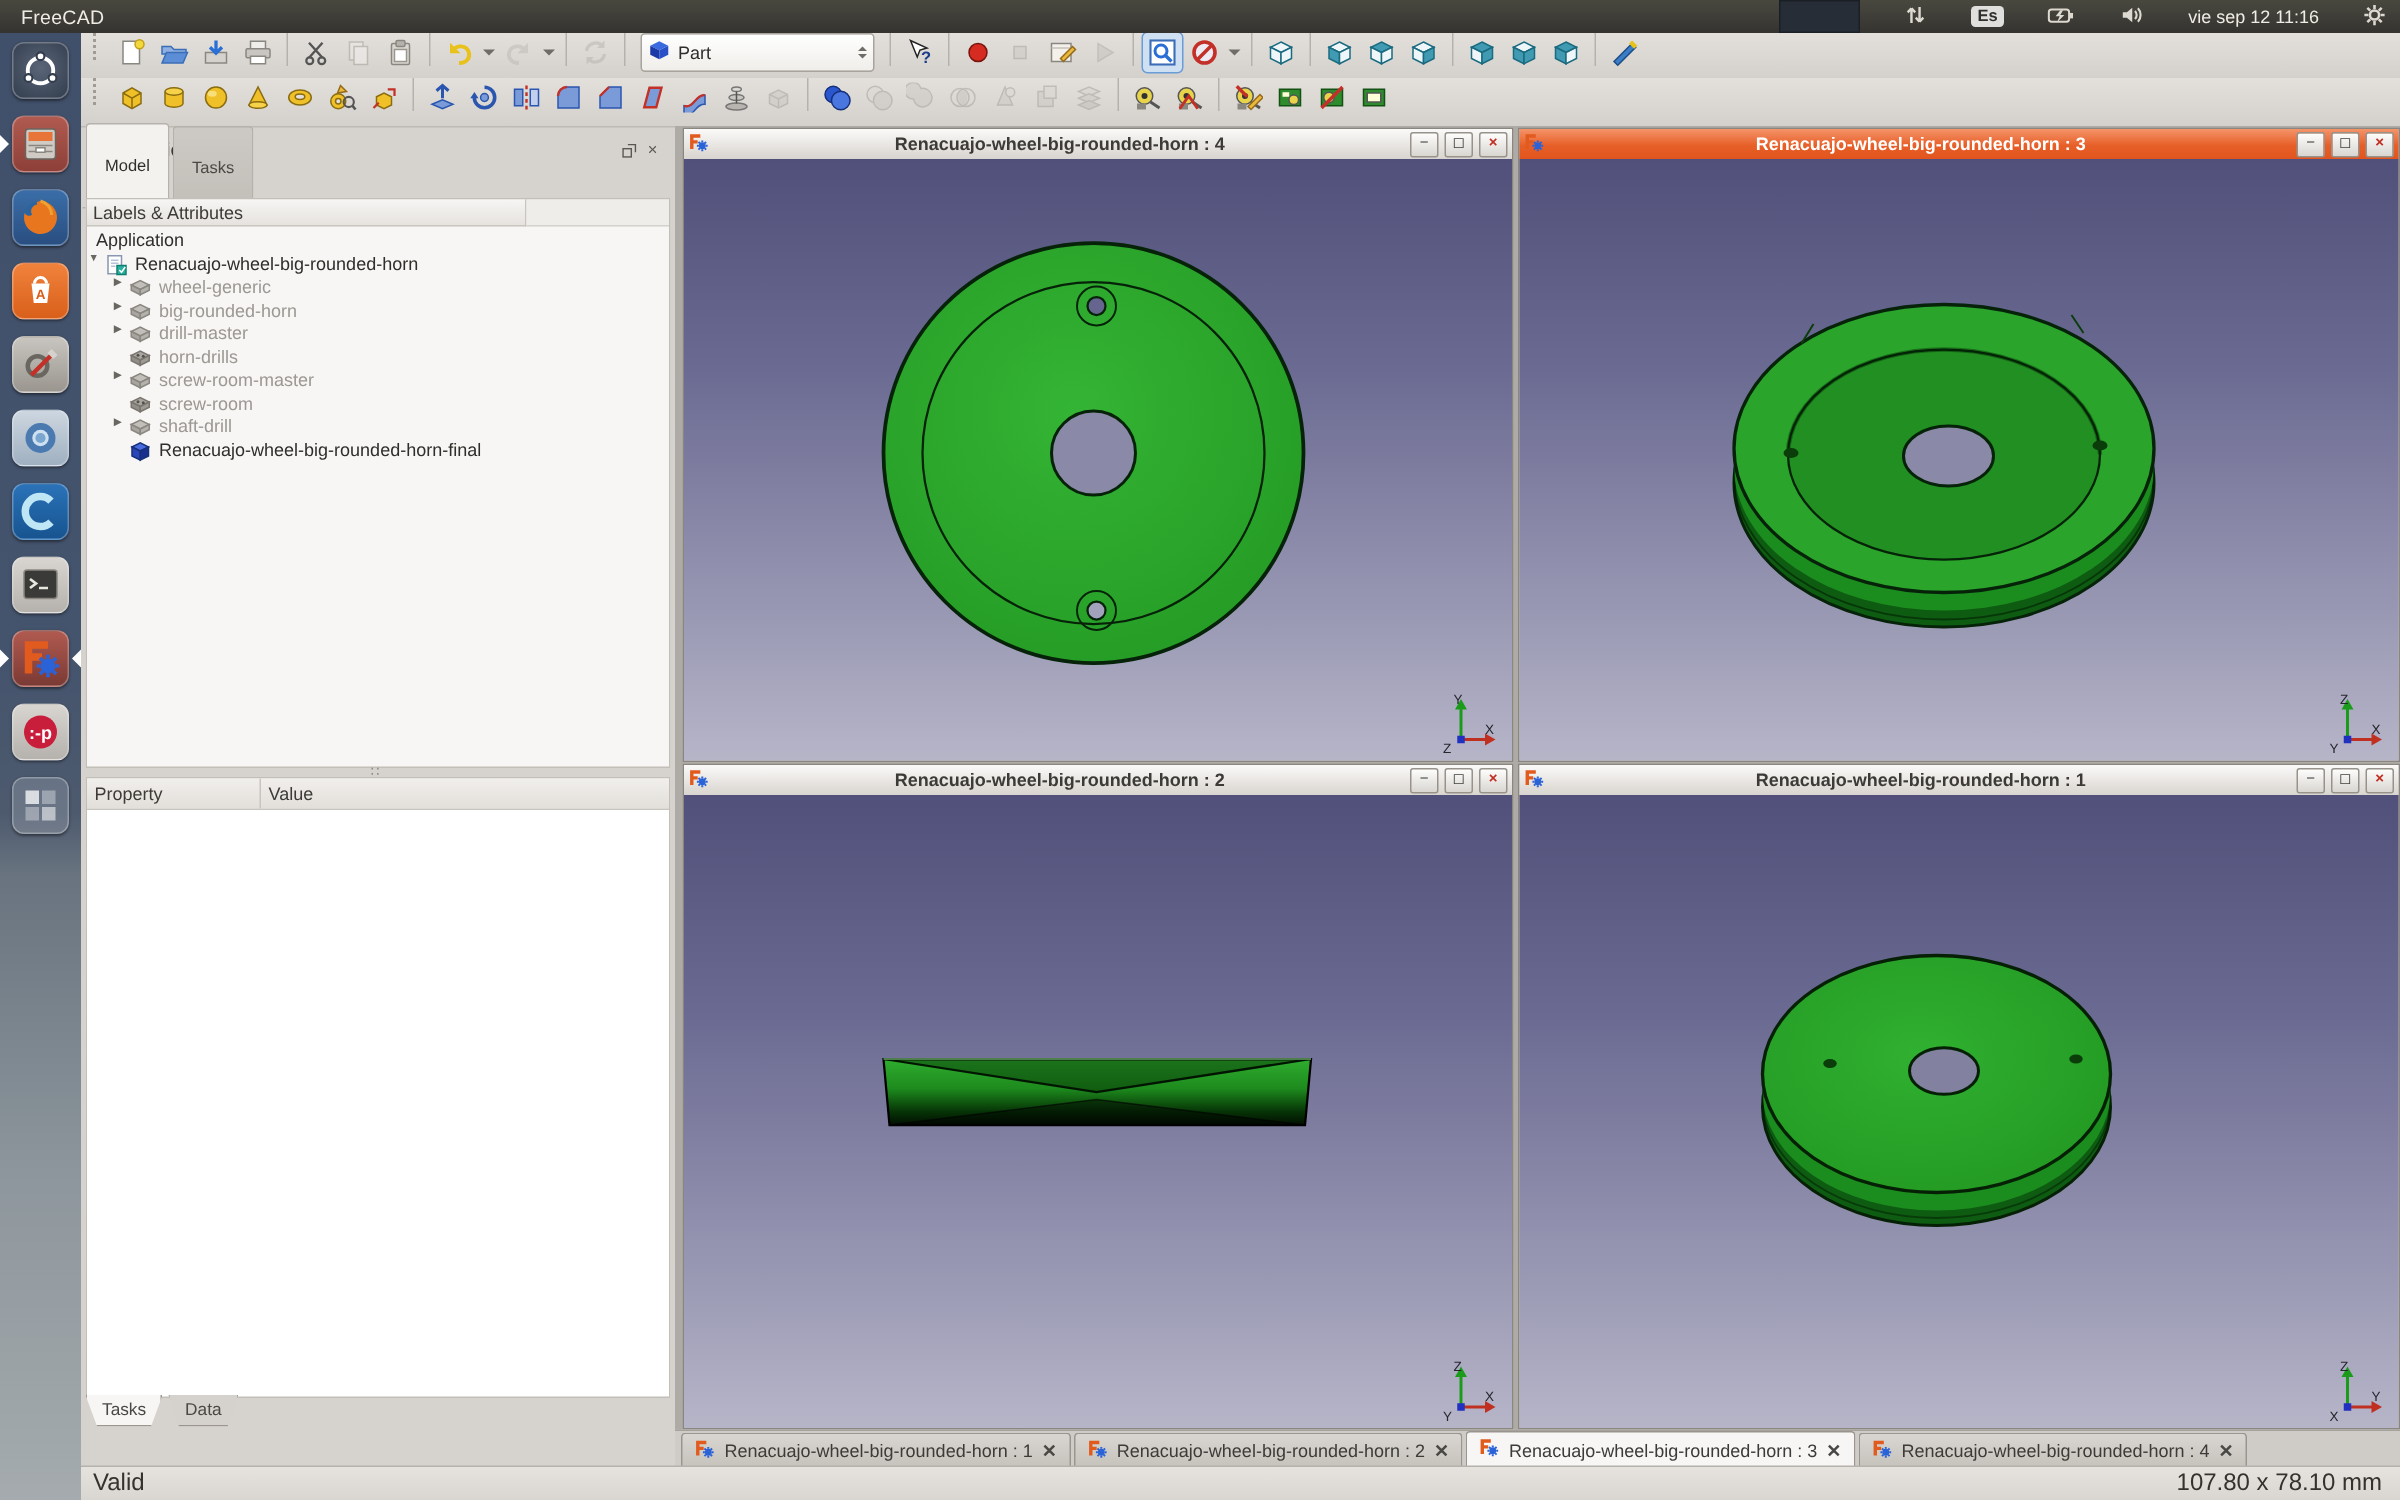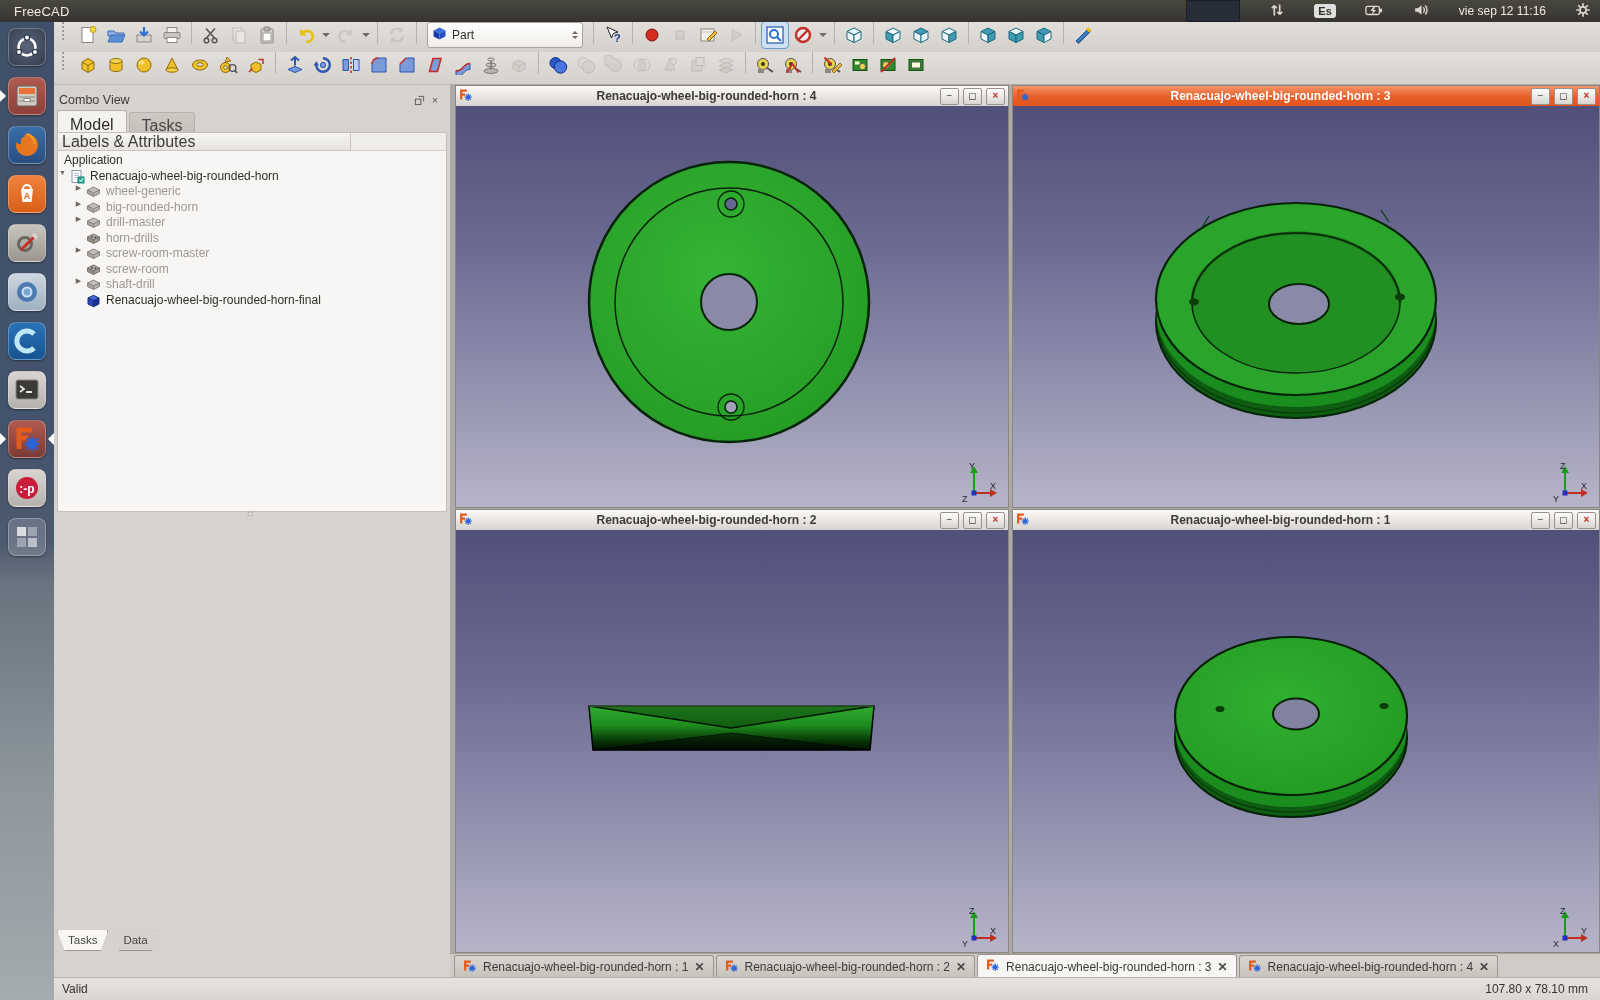--- a/index.html
+++ b/index.html
@@ -42,27 +42,27 @@
   .spin{display:flex;flex-direction:column;gap:2px;align-items:center}
   .spin i{width:0;height:0;border:3.5px solid transparent}
   .spin .up{border-bottom-color:#6f6b66;border-top-width:0}
   .spin .dn{border-top-color:#6f6b66;border-bottom-width:0}
   
   #combo{position:absolute;left:1px;top:64px;width:392px;height:866px}
   #combo-title{height:20px;display:flex;align-items:center;padding:4px 4px;font-size:12.5px;color:#3c3b37}
   #combo-title .sp{flex:1}
   .mini-btn{width:16px;height:14px;display:flex;align-items:center;justify-content:center;color:#5a5650;font-size:11px}
   #combo-tabs{height:24px;display:flex;align-items:flex-end;gap:2px;padding-left:2px;border-bottom:1px solid #b5b1ac}
-  .ctab{height:21px;padding:2px 12px;display:flex;align-items:center;font-size:16px;border:1px solid #b5b1ac;border-bottom:none;
+  .ctab{height:21px;padding:16px 12px;display:flex;align-items:center;font-size:11px;border:1px solid #b5b1ac;border-bottom:none;
     border-radius:3px 3px 0 0;background:linear-gradient(#cdc9c4,#c2beb8);color:#4a4844}
   .ctab.active{background:#f4f2ef;height:23px;color:#2f2e2a}
   #tree-wrap{position:absolute;left:2px;top:46px;width:388px;height:378px;background:#f7f6f4;border:1px solid #c2beb8}
   #tree-header{height:18px;display:flex}
   #tree-header .hcell{width:288px;background:linear-gradient(#f6f5f3,#e6e3df);border:1px solid #c8c4be;border-top:none;border-left:none;
-    font-size:16px;display:flex;align-items:center;padding-left:4px;color:#3c3b37}
+    font-size:12px;display:flex;align-items:center;padding-left:4px;color:#3c3b37}
   #tree-header .hrest{flex:1;background:#efedea;border-bottom:1px solid #d5d1cc}
   #tree{padding-top:2px}
   .trow{height:15.5px;display:flex;align-items:flex-start;font-size:12px;color:#2f2e2a}
   .trow.dim{color:#9c9893}
   .trow.bold{font-weight:normal}
   .exp{width:9px;font-size:7px;color:#6a6660;text-align:center;margin-right:3px}
   .ticon{width:16px;height:14px;margin-right:4px;flex:none}
   
   #splitter{position:absolute;left:2px;top:424px;width:388px;height:8px;display:flex;align-items:center;justify-content:center;color:#8a8680;font-size:9px;letter-spacing:2px}
   #prop{position:absolute;left:2px;top:432px;width:388px;height:412px;background:#fff;border:1px solid #c2beb8}
@@ -93,21 +93,21 @@
   svg.axis text{font-size:9px;fill:#27262f;font-family:"Liberation Sans",sans-serif}
   
   #mdi-tabbar{position:absolute;left:0;right:0;bottom:0;height:24px;background:#cfccc7;border-top:1px solid #a5a19b;
     display:flex;align-items:flex-end;padding-left:4px;gap:2px}
   .mtab{height:22px;display:flex;align-items:center;gap:6px;padding:0 8px;font-size:12px;color:#3c3b37;
     background:linear-gradient(#d9d6d1,#c6c2bc);border:1px solid #9a968f;border-bottom:none;border-radius:3px 3px 0 0}
   .mtab.active{background:#f7f6f4;height:23px}
   .mtab .x{font-weight:bold;color:#4a4844;font-size:12px}
   
   #status{position:absolute;left:0;right:0;bottom:0;height:22px;background:linear-gradient(#e6e3df,#d9d5d0);
-    border-top:1px solid #b5b1ac;display:flex;align-items:center;font-size:12px;color:#33322e}
+    border-top:1px solid #b5b1ac;display:flex;align-items:center;font-size:16px;color:#33322e}
   #status-left{padding-left:8px}
   #status-right{margin-left:auto;padding-right:12px}
 </style>
 </head>
 <body>
 
 <div id="system-bar">
   <span id="sb-title">FreeCAD</span>
   <div id="sb-right">
     <div id="sb-peek"></div>
@@ -763,20 +763,26 @@
             <span class="ticon"><svg width="15" height="15" viewBox="0 0 15 15">
                 <path d="M2 5L7.5 2.3 13 5 7.5 7.7z" fill="#4a6ae0" stroke="#17307a"></path>
                 <path d="M2 5v6l5.5 2.7v-6z" fill="#2a46b8" stroke="#17307a"></path>
                 <path d="M13 5v6l-5.5 2.7v-6z" fill="#1b2f8f" stroke="#17307a"></path>
               </svg></span>
             <span class="tlabel">Renacuajo-wheel-big-rounded-horn-final</span>
           </div>
         </div>
     </div>
     <div id="splitter">∷</div>
+    <div id="prop">
+      <div id="prop-header">
+        <div id="ph-prop">Property</div>
+        <div id="ph-val">Value</div>
+      </div>
+    </div>
     <div id="prop-tabs">
       <div class="ptab active">Tasks</div>
       <div class="ptab">Data</div>
     </div>
   </div>
 
   <div id="mdi">
 
     <div class="mwin" style="left:5px;top:1px;width:554px;height:423px">
       <div class="mtitle">

